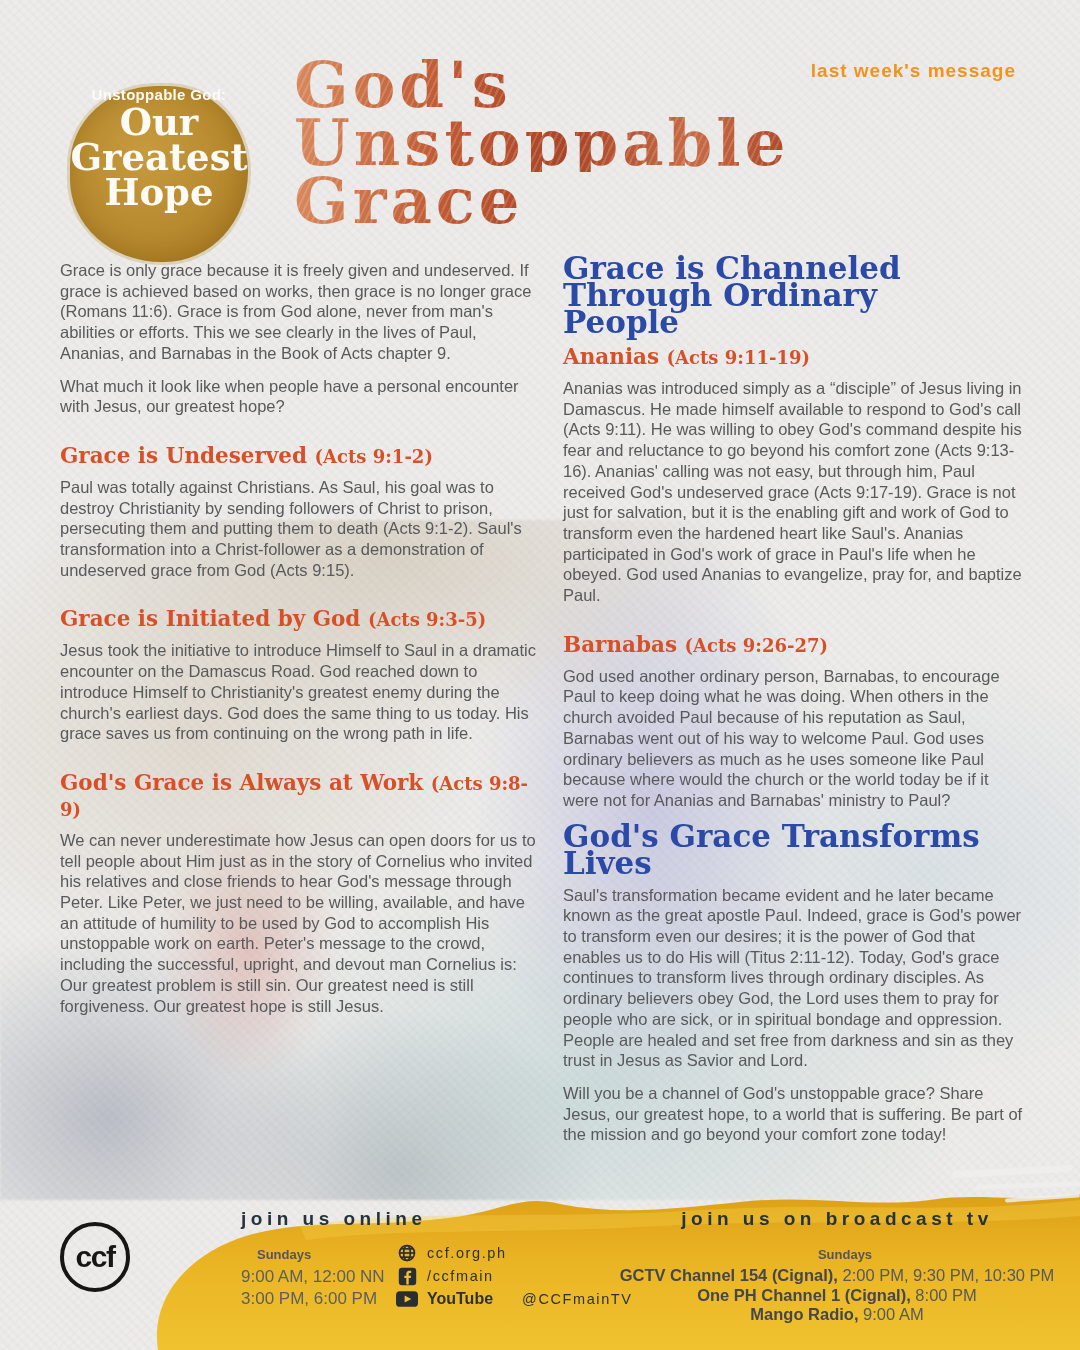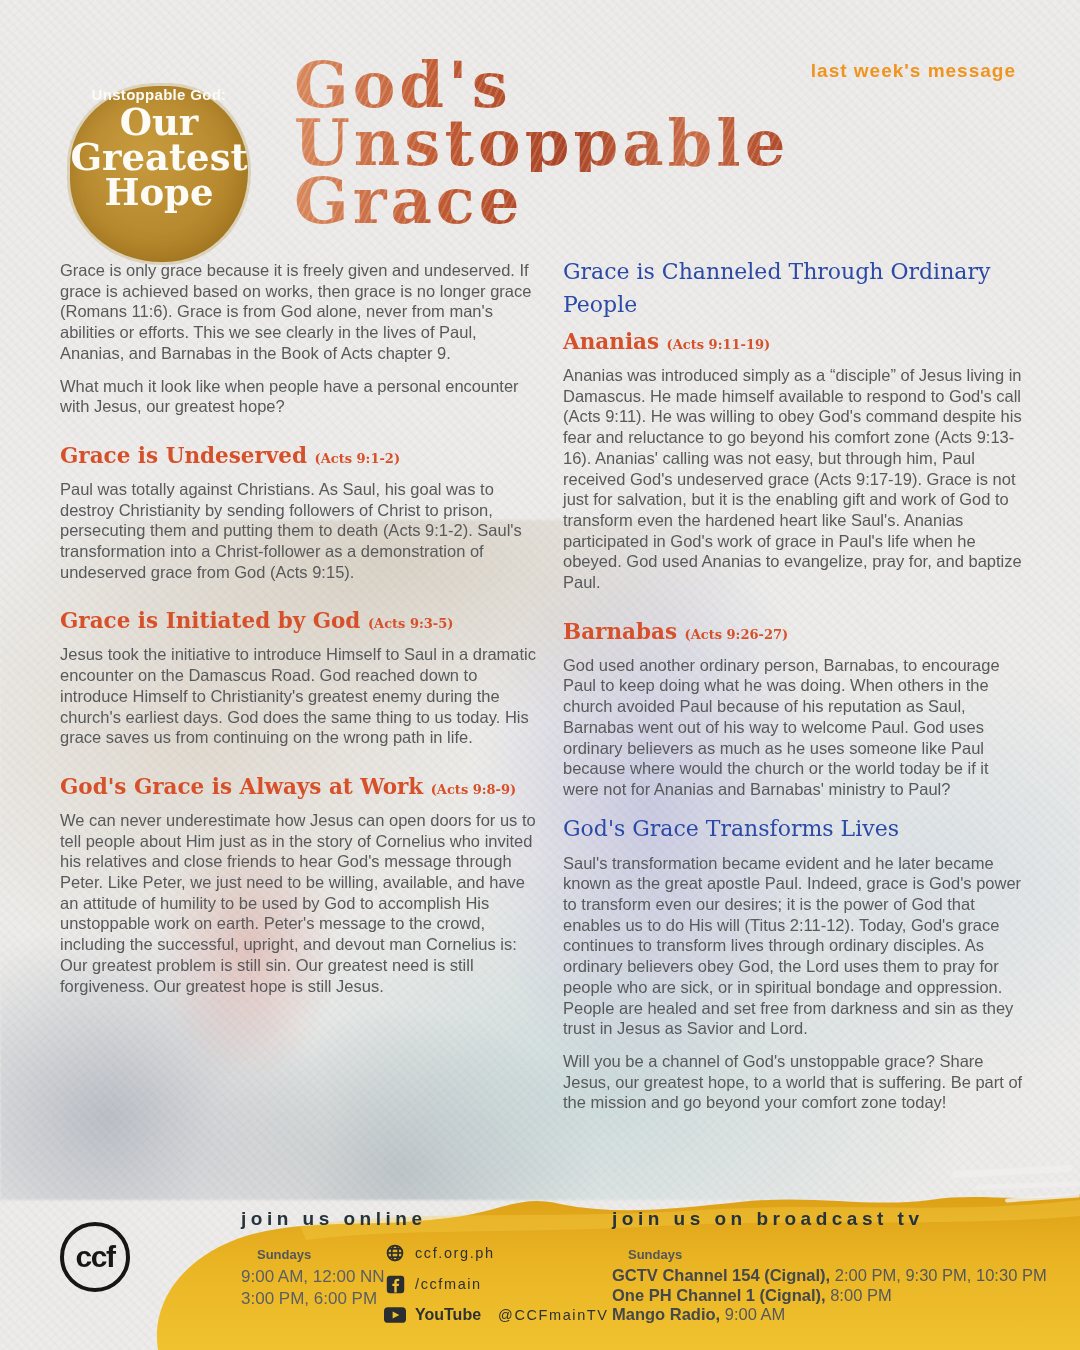--- a/index.html
+++ b/index.html
@@ -51,50 +51,50 @@
   }
   
   .col{position:absolute; z-index:2;}
   .col-left{left:60px; top:260px; width:483px;}
   .col-right{left:563px; top:255px; width:462px;}
   .body-p{font-size:16.5px; line-height:20.7px; margin:0 0 12px 0; color:#58595b;}
   .h-orange{
     font-family:"DejaVu Serif", serif; font-weight:bold; color:#d6502a;
     font-size:21.5px; line-height:25px; margin:26px 0 8px 0;
   }
-  .h-orange .ref{font-size:13px;}
+  .h-orange .ref{font-size:18px;}
   .h-orange.first{margin-top:0;}
   .h-blue{
-    font-family:"DejaVu Serif", serif; font-weight:normal; color:#2b49a6;
-    font-size:22px; line-height:33px; margin:0 0 8px 0; width:440px;
+    font-family:"DejaVu Serif", serif; font-weight:bold; color:#2b49a6;
+    font-size:31px; line-height:27px; margin:0 0 8px 0; width:440px;
   }
   .h-blue.mid{margin-top:8px;}
   .sub-h{margin-top:2px;}
   
   .gold-band{position:absolute; left:0; top:1130px; width:1080px; height:220px; z-index:1;}
   .streak{position:absolute; background:rgba(240,239,236,0.85); z-index:2; border-radius:3px;}
   .streak1{left:952px; top:1168px; width:120px; height:7px; transform:rotate(-3deg);}
   .streak2{left:975px; top:1183px; width:105px; height:5px; transform:rotate(-2deg);}
   .streak3{left:1005px; top:1196px; width:75px; height:4px; transform:rotate(-4deg);}
   .footer{position:absolute; left:0; top:1200px; width:1080px; z-index:3;}
   .ccf-logo{
     position:absolute; left:60px; top:22px; width:62px; height:62px;
     border:4px solid #161616; border-radius:50%;
     display:flex; align-items:center; justify-content:center;
     font-weight:bold; font-size:30px; letter-spacing:-1.5px; color:#161616;
   }
   .f-block{position:absolute; top:8px;}
   .f-online{left:241px; width:340px;}
-  .f-tv{left:612px; width:450px;}
+  .f-tv{left:612px; width:450px;text-align:center;}
   .f-heading{font-size:19px; font-weight:bold; letter-spacing:4.5px; color:#24333c; margin:0 0 14px 0;}
   .f-day{font-size:13px; font-weight:bold; color:#53565a; line-height:22px;margin-left:16px;}
   .f-times{font-size:17px; color:#5b5e62; line-height:22px;}
-  .f-links{position:absolute; left:143px; top:34px; display:flex; flex-direction:column; gap:9px;}
+  .f-links{position:absolute; left:155px; top:34px; display:flex; flex-direction:column; gap:1px;}
   .f-link{display:flex; align-items:center; gap:9px; font-size:14.5px; letter-spacing:1.6px; color:#2e3133;}
-  .f-link .yt-word{font-weight:bold; font-size:16px; letter-spacing:0; margin-right:8px;}
+  .f-link .yt-word{font-weight:bold; font-size:16px; letter-spacing:0; margin-right:20px;}
   .icon{display:inline-flex; width:22px; height:22px; align-items:center; justify-content:center;}
   .tv-line{font-size:16.5px; line-height:19.5px; color:#55585c;}
   .tv-line b{color:#44474b;}
 </style>
 </head>
 <body>
 
 <div class="page">
   <div class="bg-photo"></div>
 

